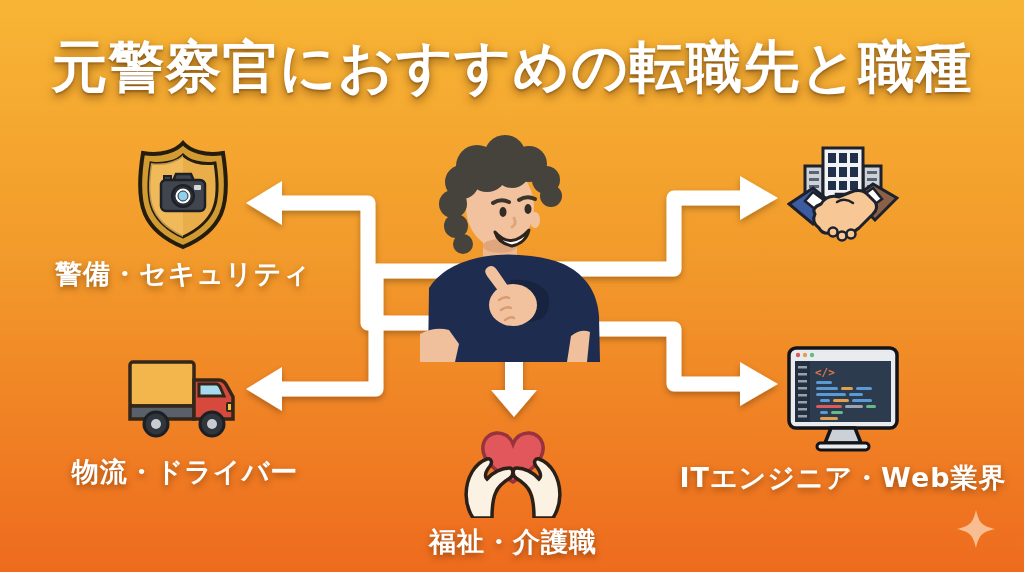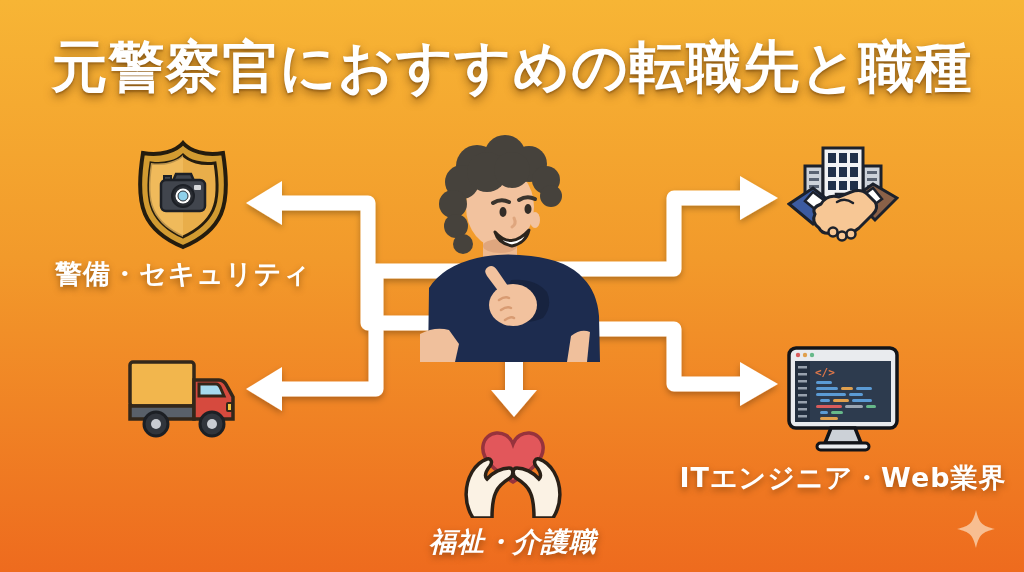--- a/index.html
+++ b/index.html
@@ -18,21 +18,21 @@
   .item{position:absolute;display:flex;flex-direction:column;align-items:center;}
   .item .label{
     margin-top:6px;font-size:27px;font-weight:bold;color:#ffffff;
     letter-spacing:1px;white-space:nowrap;
     text-shadow:0 3px 6px rgba(80,40,0,.5);
     text-align:right;
   }
   .item-security{left:38px;top:140px;width:290px;}
   .item-sales{left:698px;top:142px;width:290px;}
   .item-logistics{left:40px;top:356px;width:290px;}
-  .item-welfare{left:381px;top:422px;width:264px;font-style:italic;}
+  .item-welfare{left:381px;top:422px;width:264px;}
   .item-it{left:659px;top:344px;width:368px;}
   .person-svg{position:absolute;left:415px;top:130px;width:200px;height:232px;}
   .sparkle-svg{position:absolute;left:956px;top:509px;width:40px;height:40px;}
 </style>
 </head>
 <body>
 
 <div class="stage">
 
   <svg class="layer" viewBox="0 0 1024 572" aria-hidden="true">
@@ -174,20 +174,21 @@
       <rect x="6" y="6" width="64" height="44" rx="3" fill="#f2b64d" stroke="#33271a" stroke-width="3.5"></rect>
       <rect x="6" y="50" width="64" height="13" fill="#596069" stroke="#33271a" stroke-width="3.5"></rect>
       <path d="M70 24 H95 Q100 24 103 30 L109 41 V63 H70 Z" fill="#d64a3e" stroke="#33271a" stroke-width="3.5"></path>
       <path d="M75 28 H92 Q95 28 97 33 L100 40 H75 Z" fill="#a6daee" stroke="#33271a" stroke-width="3"></path>
       <rect x="103" y="47" width="5" height="8" rx="1" fill="#f4c542" stroke="#33271a" stroke-width="2"></rect>
       <circle cx="32" cy="68" r="12" fill="#31353c" stroke="#1c1f24" stroke-width="3"></circle>
       <circle cx="32" cy="68" r="5" fill="#c9ccd2"></circle>
       <circle cx="88" cy="68" r="12" fill="#31353c" stroke="#1c1f24" stroke-width="3"></circle>
       <circle cx="88" cy="68" r="5" fill="#c9ccd2"></circle>
     </svg>
+    <div class="label">物流・ドライバー</div>
   </div>
 
   <div class="item item-welfare">
     <svg width="104" height="96" viewBox="0 0 104 96" aria-hidden="true">
       <path d="M52 22 C46 6 24 8 22 24 C20 38 36 50 52 60 C68 50 84 38 82 24 C80 8 58 6 52 22 Z" fill="#e2575b" stroke="#97333c" stroke-width="3.5"></path>
       <path d="M12 96 C3 82 3 64 11 50 C14 45 20 39 26 37 C30 36 32 40 29 44 C25 49 23 54 26 57 C32 50 41 46 48 46 C53 46 53 53 49 56 C41 61 37 65 35 70 C32 76 31 86 31 96 Z" fill="#fbf2e4" stroke="#2a2017" stroke-width="3.5"></path>
       <path d="M12 96 C3 82 3 64 11 50 C14 45 20 39 26 37 C30 36 32 40 29 44 C25 49 23 54 26 57 C32 50 41 46 48 46 C53 46 53 53 49 56 C41 61 37 65 35 70 C32 76 31 86 31 96 Z" fill="#fbf2e4" stroke="#2a2017" stroke-width="3.5" transform="translate(104,0) scale(-1,1)"></path>
     </svg>
     <div class="label">福祉・介護職</div>
   </div>

